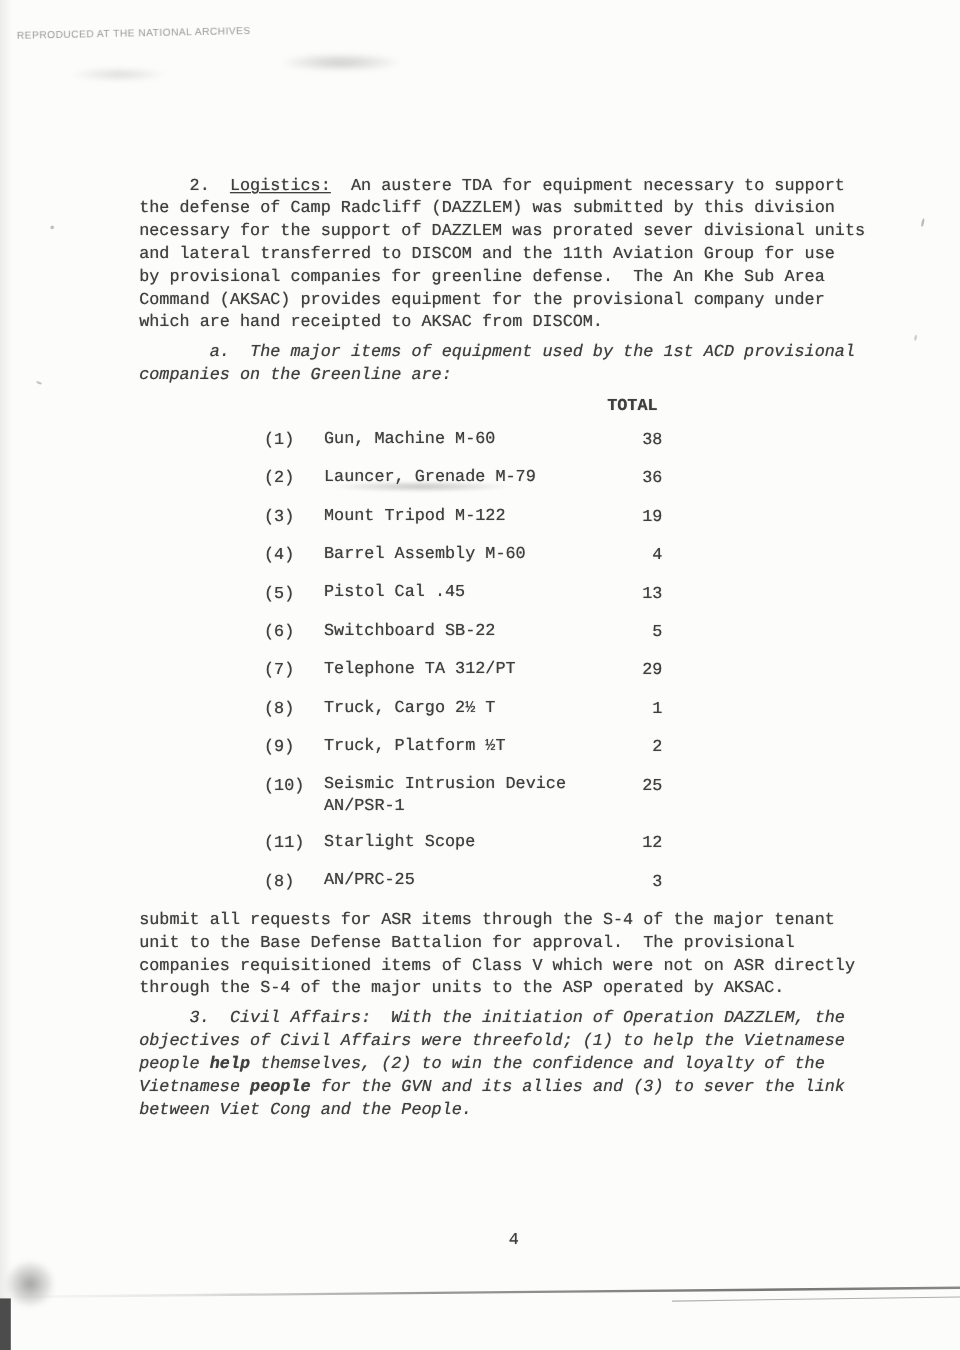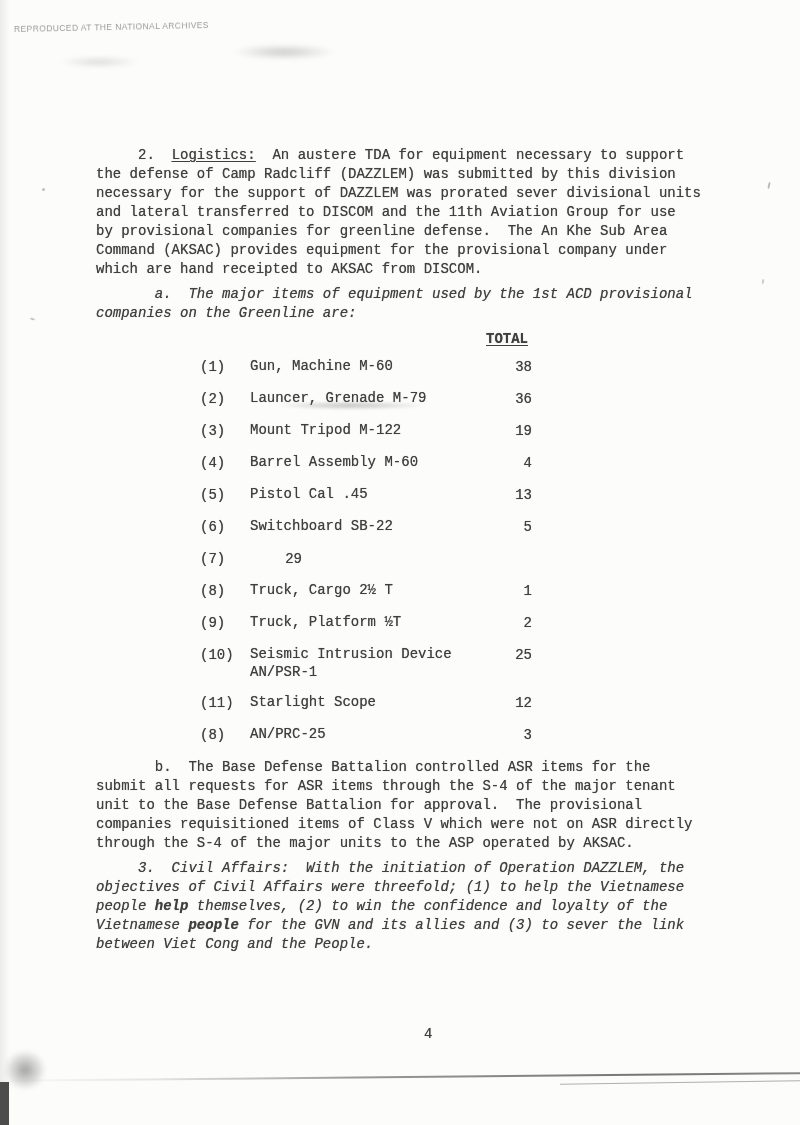--- a/index.html
+++ b/index.html
@@ -22,36 +22,36 @@
   }
   .stamp{
     position:absolute;left:14px;top:22px;
     font-family:"Liberation Sans","DejaVu Sans",sans-serif;
     font-size:8.5px;letter-spacing:.4px;color:var(--stamp);
     transform:rotate(-1.2deg);
     white-space:nowrap;
     filter:blur(.2px);
   }
   .doc{
-    position:absolute;left:96px;top:146px;width:648px;
+    position:absolute;left:116px;top:146px;width:648px;
     color:var(--ink);
     font-size:14px;line-height:19px;
     text-shadow:0 0 .7px rgba(63,63,63,.75);
     filter:blur(.15px);
   }
   .tline{white-space:pre;}
   .para{margin:0;}
   .para + .para{margin-top:6px;font-style:italic;}
   .b{font-weight:bold;}
   .u{text-decoration:underline;text-underline-offset:2px;}
   .eq-header{
     margin:7px 0 0 390px;
     width:44px;
     font-weight:bold;
-    text-decoration:underline;text-underline-offset:2px;
+    text-underline-offset:2px;
   }
   .eq-rows{margin:9px 0 0 104px;}
   .eq-row{
     display:flex;align-items:flex-start;
     margin-bottom:13px;
     width:436px;
   }
   .eq-num{width:50px;flex:none;white-space:pre;}
   .eq-label{width:230px;flex:none;white-space:pre-line;line-height:17.5px;}
   .eq-total{width:52px;flex:none;text-align:right;}
@@ -162,20 +162,21 @@
           </div>
 
           <div class="eq-row">
             <span class="eq-num">(6)</span>
             <span class="eq-label">Switchboard SB-22</span>
             <span class="eq-total">5</span>
           </div>
 
           <div class="eq-row">
             <span class="eq-num">(7)</span>
+            <span class="eq-label">Telephone TA 312/PT</span>
             <span class="eq-total">29</span>
           </div>
 
           <div class="eq-row">
             <span class="eq-num">(8)</span>
             <span class="eq-label">Truck, Cargo 2½ T</span>
             <span class="eq-total">1</span>
           </div>
 
           <div class="eq-row">
@@ -199,21 +200,20 @@
 
           <div class="eq-row">
             <span class="eq-num">(8)</span>
             <span class="eq-label">AN/PRC-25</span>
             <span class="eq-total">3</span>
           </div>
         </div>
     </div>
 
     <div class="para b-para">
-        <div class="tline"><span>       b.  The Base Defense Battalion controlled ASR items for the</span></div>
         <div class="tline"><span>submit all requests for ASR items through the S-4 of the major tenant</span></div>
         <div class="tline"><span>unit to the Base Defense Battalion for approval.  The provisional</span></div>
         <div class="tline"><span>companies requisitioned items of Class V which were not on ASR directly</span></div>
         <div class="tline"><span>through the S-4 of the major units to the ASP operated by AKSAC.</span></div>
       </div>
 
     <div class="para c-para">
         <div class="tline"><span>     3.  Civil Affairs:  With the initiation of Operation DAZZLEM, the</span></div>
         <div class="tline"><span>objectives of Civil Affairs were threefold; (1) to help the Vietnamese</span></div>
         <div class="tline"><span>people </span><span class="b">help</span><span> themselves, (2) to win the confidence and loyalty of the</span></div>

